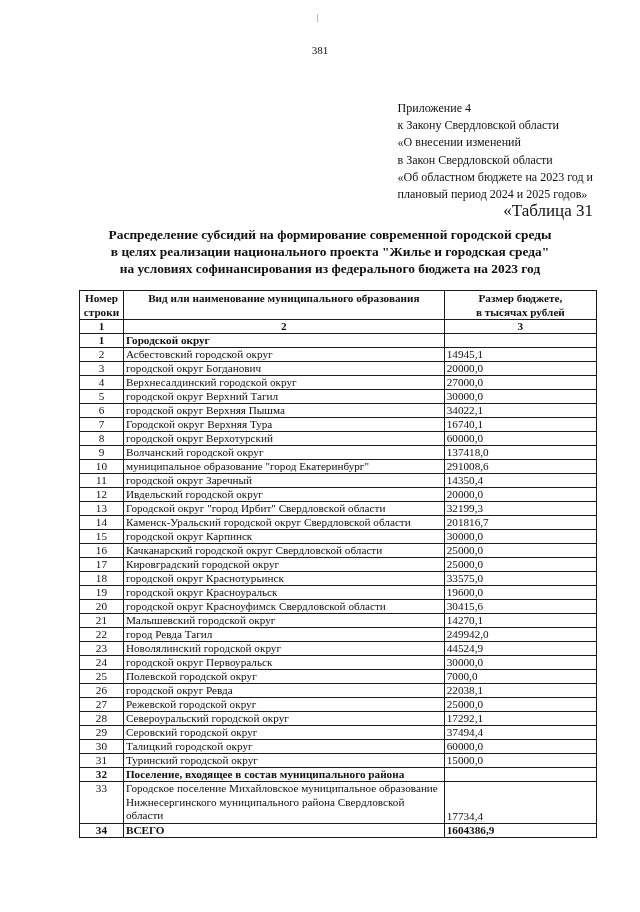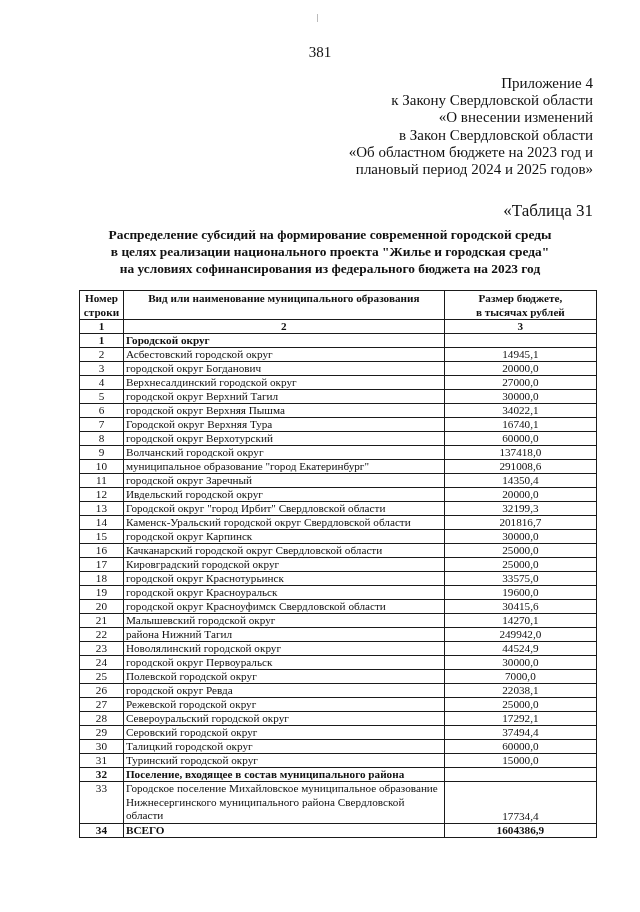--- a/index.html
+++ b/index.html
@@ -3,25 +3,25 @@
 <meta charset="utf-8">
 <style>
   html, body { margin: 0; padding: 0; background: #ffffff; }
   body {
     width: 640px; height: 912px; position: relative; overflow: hidden;
     font-family: "Liberation Serif", "DejaVu Serif", serif;
     color: #111;
   }
   .page-number {
     position: absolute; top: 44px; left: 0; width: 640px; text-align: center;
-    font-size: 15px;
+    font-size: 11px;
   }
   .appendix {
-    position: absolute; top: 75px; right: 47px; text-align: right;
-    font-size: 15px; line-height: 17.2px;
+    position: absolute; top: 100px; right: 47px; 
+    font-size: 12px; line-height: 17.2px;
   }
   .table-label {
     position: absolute; top: 201px; right: 47px; font-size: 17px;
   }
   .doc-title {
     position: absolute; top: 226px; left: 0; width: 660px; text-align: center;
     font-weight: bold; font-size: 13.4px; line-height: 17px;
   }
   table.subsidies {
     position: absolute; top: 290px; left: 79px; width: 518px;
@@ -29,21 +29,21 @@
   }
   table.subsidies td, table.subsidies th {
     border: 1px solid #1a1a1a; padding: 0 2px; height: 13px; line-height: 13px;
     vertical-align: bottom;
   }
   table.subsidies th { font-weight: bold; text-align: center; vertical-align: top; line-height: 14px; }
   .col-num { width: 43px; }
   .col-name { width: 314px; }
   .col-amount { width: 149px; }
   td.num { text-align: center; }
-  td.amount { text-align: center; }
+  td.amount { text-align: left; }
   td.name { text-align: left; white-space: nowrap; margin-left: 8px; }
   tr.bold td { font-weight: bold; }
   tr.colnums td { font-weight: bold; text-align: center; }
   tr.tall td { height: 27px; }
   td.name.wrap { white-space: normal; line-height: 13.5px; }
   .margin-mark { position: absolute; top: 14px; left: 317px; width: 1px; height: 8px; background: #bbb; }
 </style>
 </head>
 <body>
 
@@ -193,21 +193,21 @@
         <td class="name">городской округ Красноуфимск Свердловской области</td>
         <td class="amount">30415,6</td>
       </tr>
       <tr>
         <td class="num">21</td>
         <td class="name">Малышевский городской округ</td>
         <td class="amount">14270,1</td>
       </tr>
       <tr>
         <td class="num">22</td>
-        <td class="name">района Нижний Тагил</td>
+        <td class="name">город Ревда Тагил</td>
         <td class="amount">249942,0</td>
       </tr>
       <tr>
         <td class="num">23</td>
         <td class="name">Новолялинский городской округ</td>
         <td class="amount">44524,9</td>
       </tr>
       <tr>
         <td class="num">24</td>
         <td class="name">городской округ Первоуральск</td>

